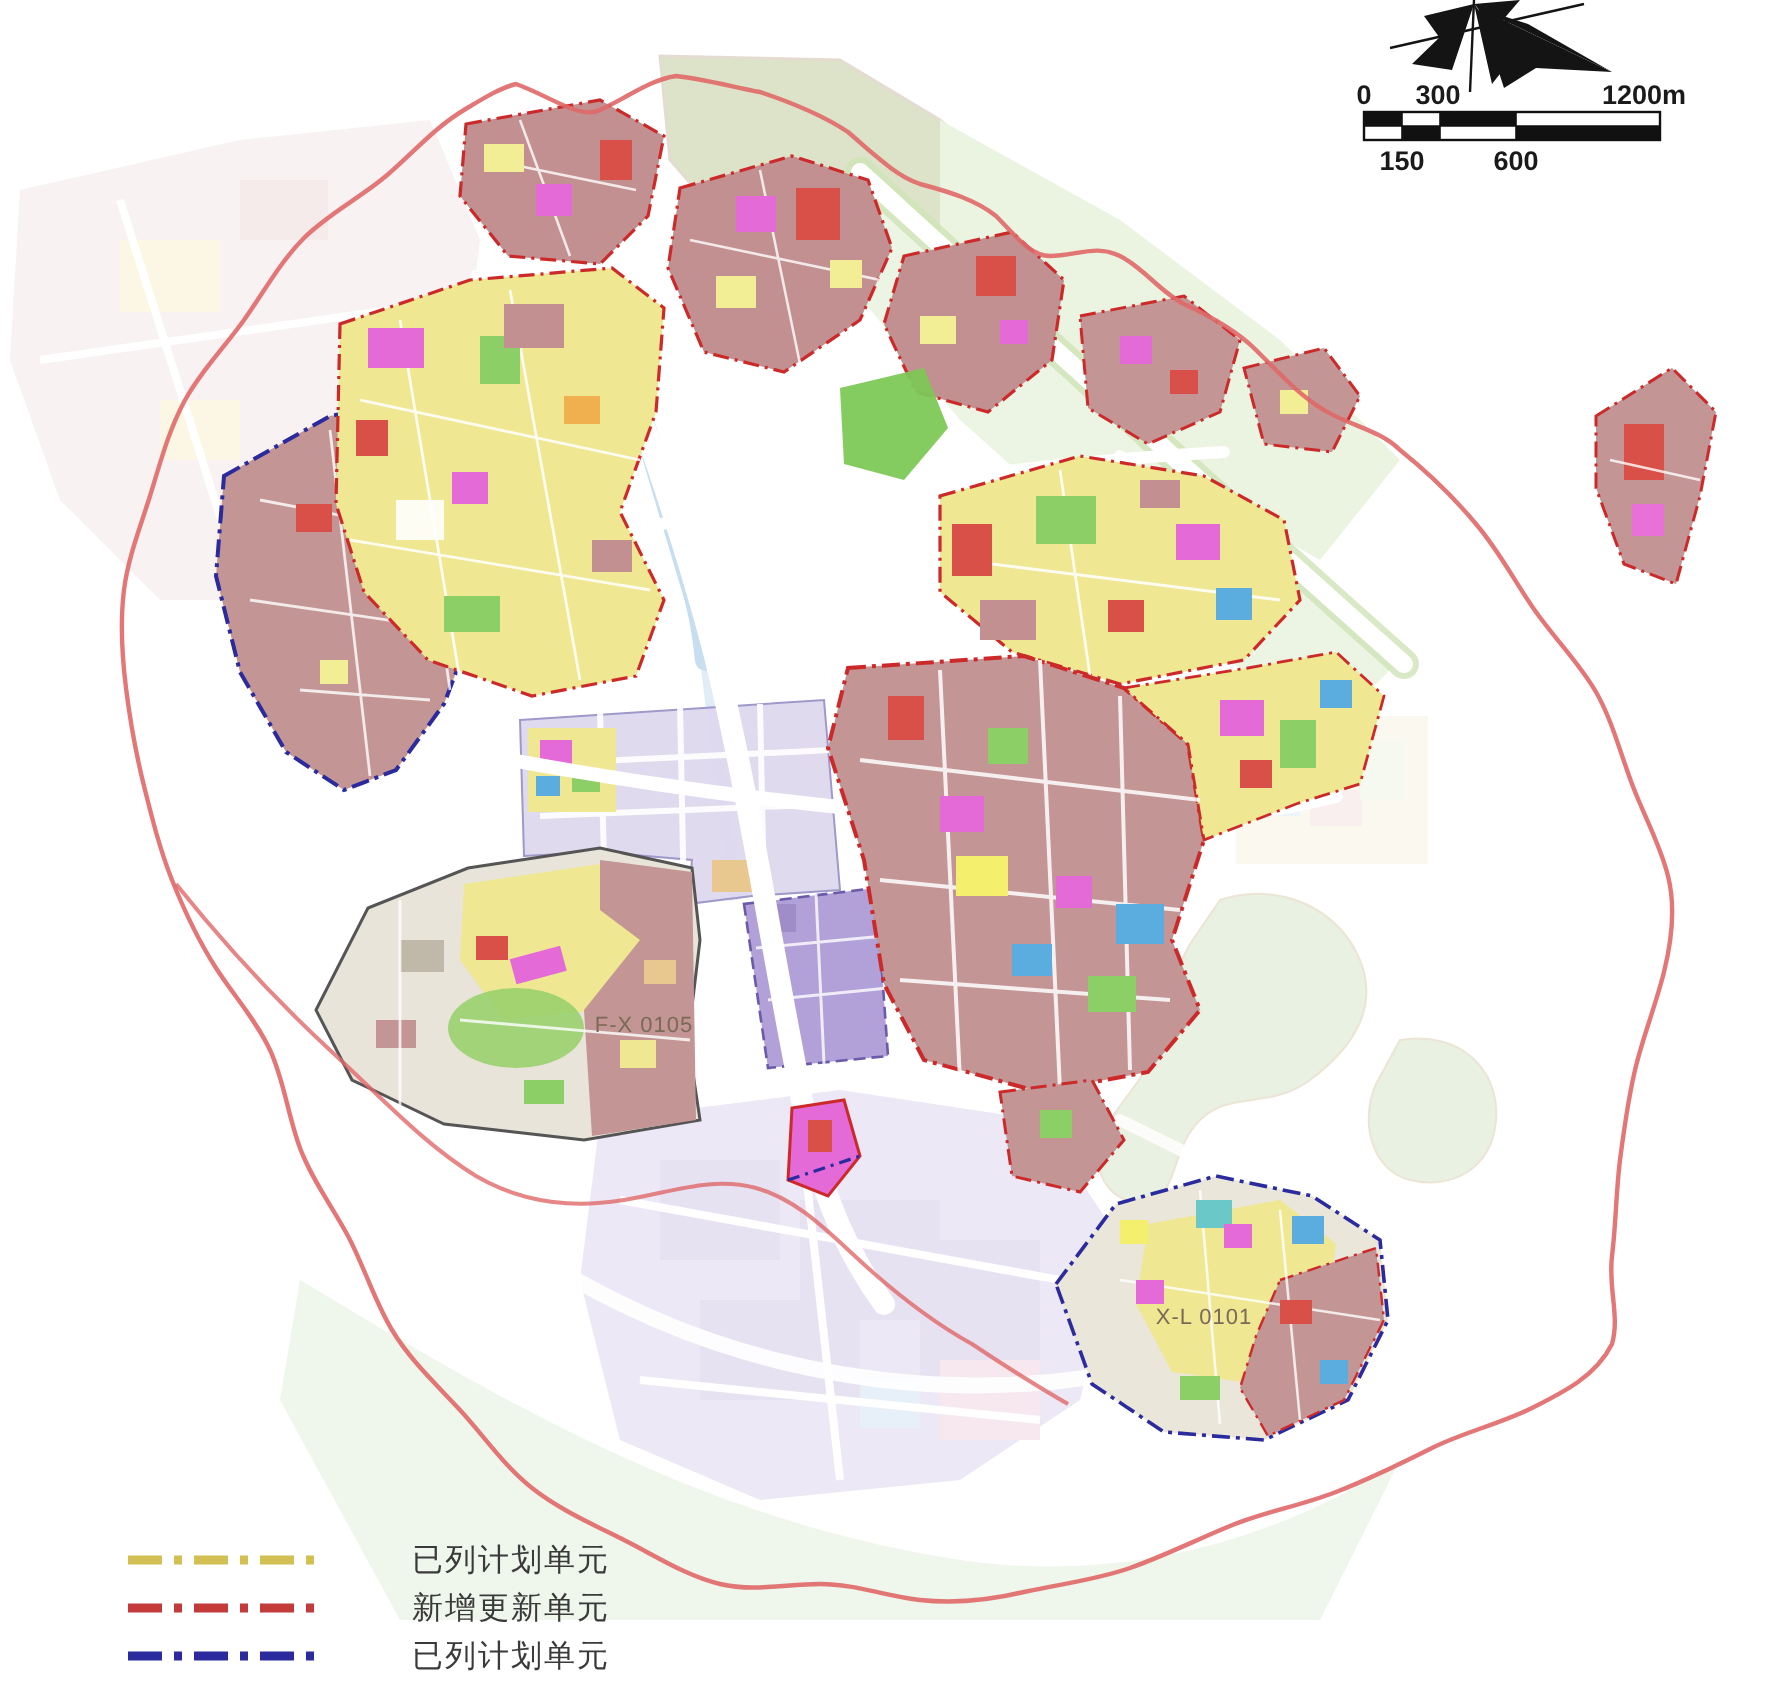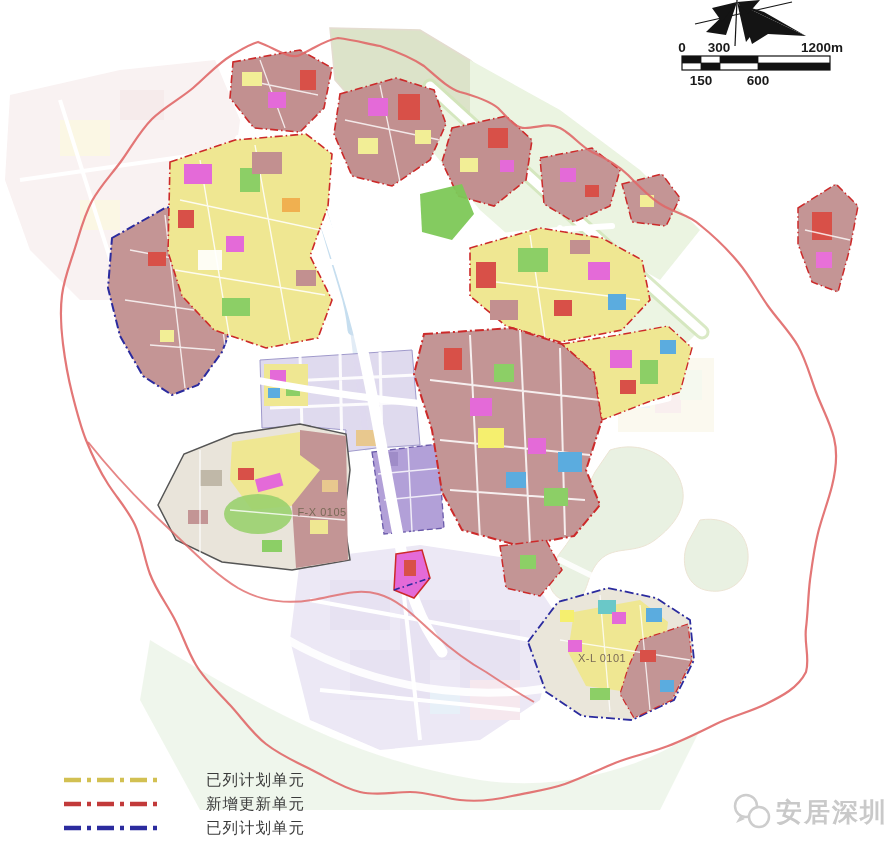--- a/index.html
+++ b/index.html
@@ -288,22 +288,14 @@
     <span class="legend-label">新增更新单元</span>
   </div>
   <div class="legend-row">
     <svg class="legend-swatch" width="104" height="12">
       <line x1="4" y1="6" x2="100" y2="6" stroke-width="4.5" stroke-dasharray="17 6 4 6" stroke="#2b2b9e"></line>
     </svg>
     <span class="legend-label">已列计划单元</span>
   </div>
 </div>
 
-<div class="watermark">
-  <svg width="48" height="44">
-    <circle cx="18" cy="16" r="11" fill="none" stroke="#cdcdcd" stroke-width="2.5"></circle>
-    <circle cx="31" cy="27" r="10" fill="#ffffff" stroke="#cdcdcd" stroke-width="2.5"></circle>
-    <path d="M12,26 L8,33 L17,29 Z" fill="#cdcdcd"></path>
-  </svg>
-  <span class="wm-text">安居深圳</span>
+
 </div>
 
-</div>
-
 </body></html>

